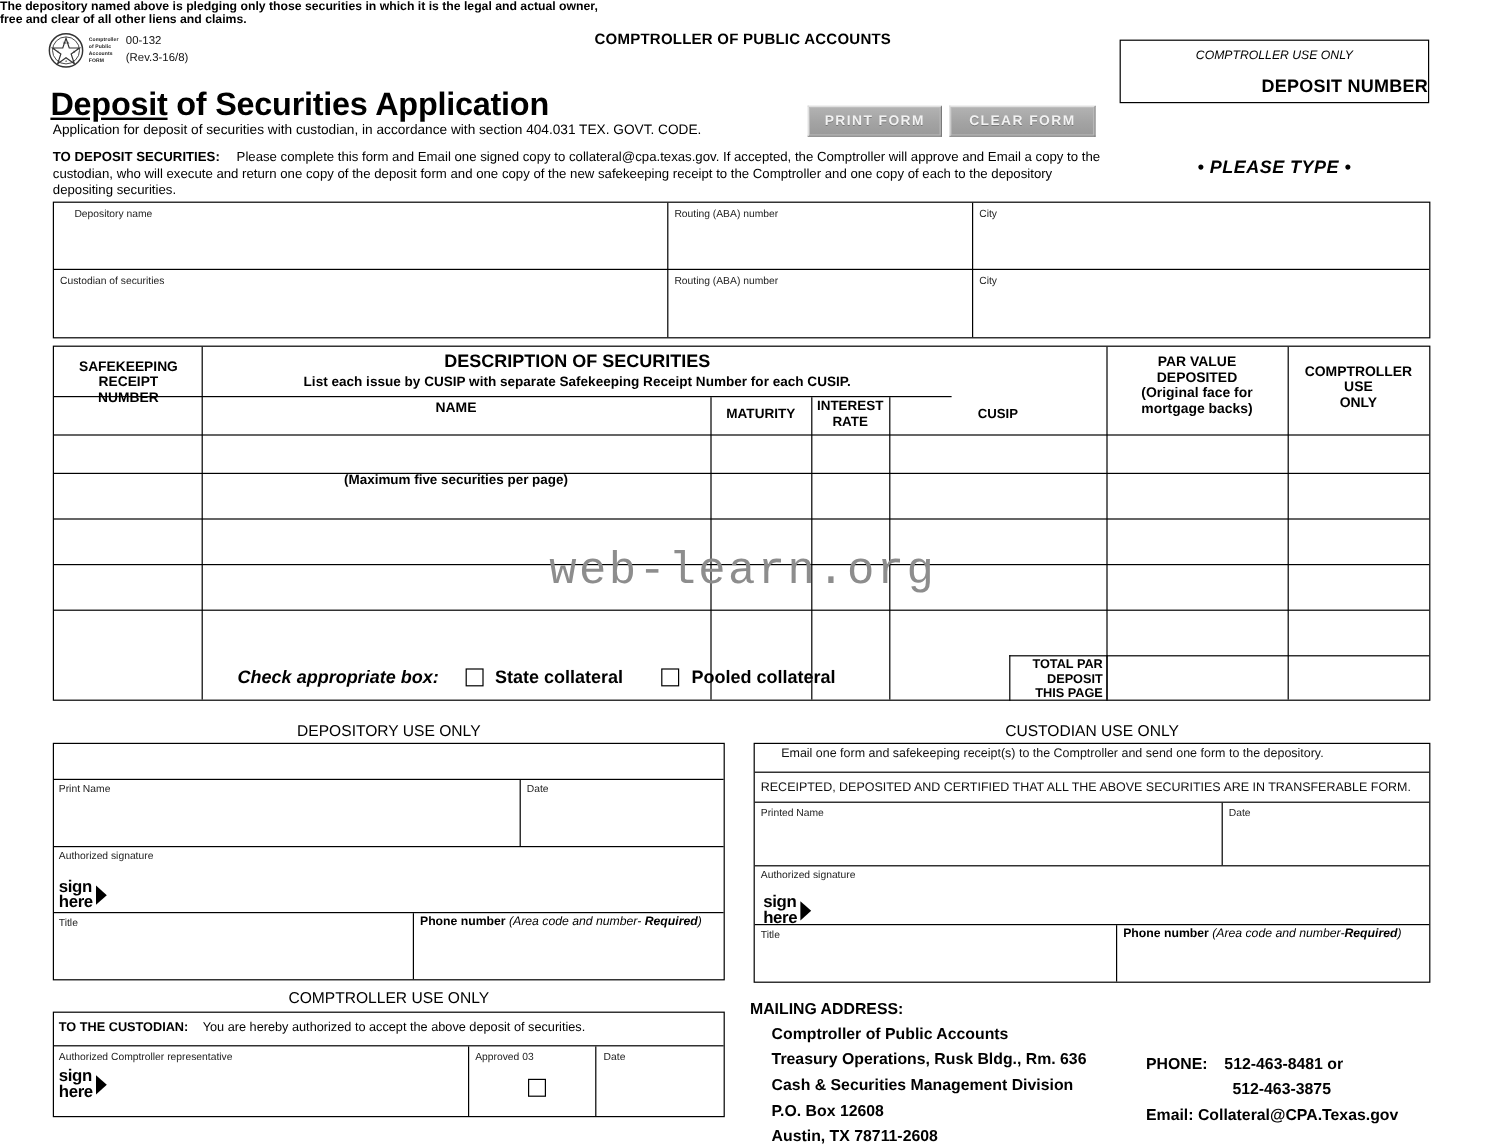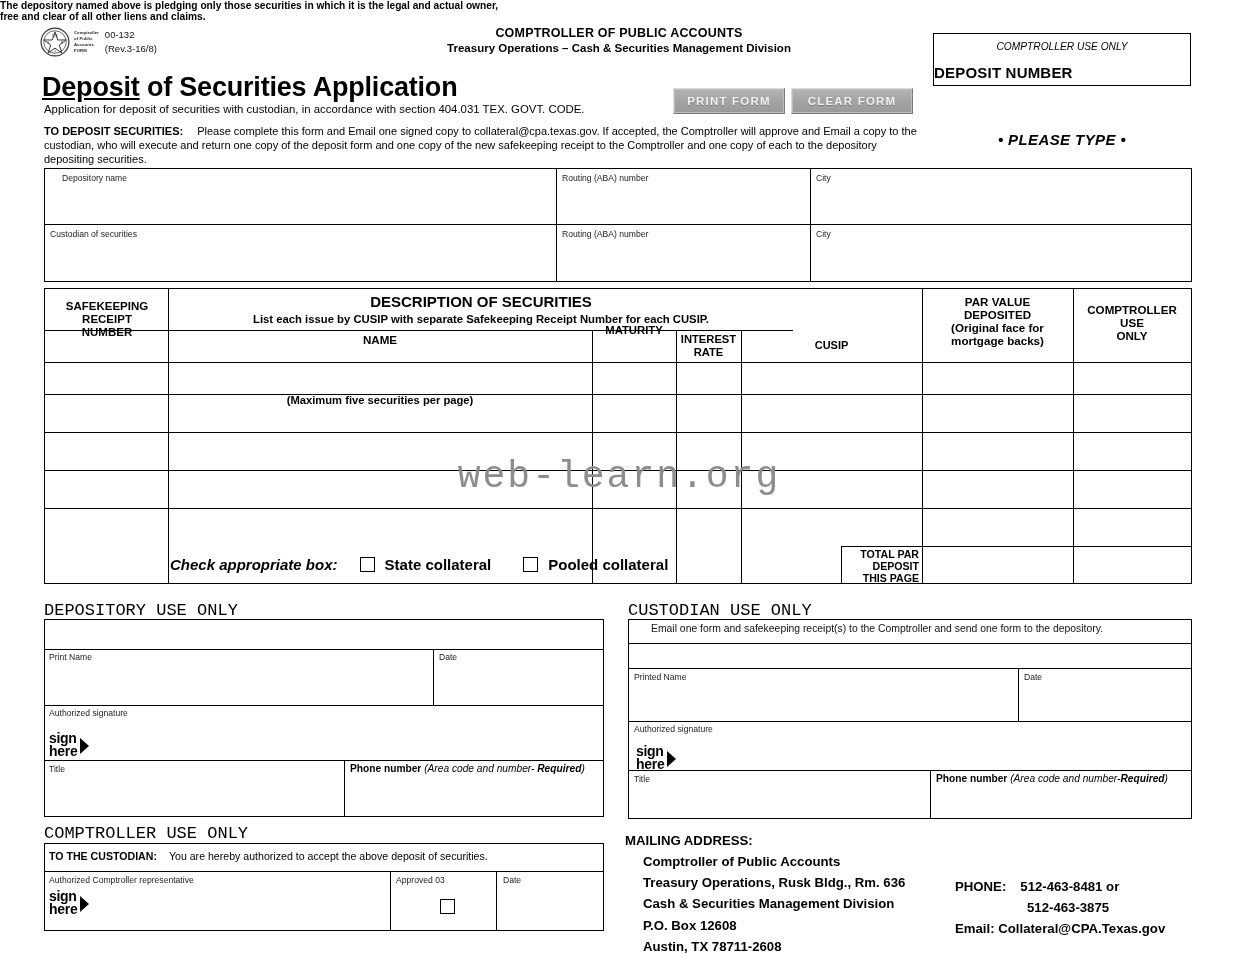--- a/index.html
+++ b/index.html
@@ -142,21 +142,21 @@
     border: 1.6px solid #000;
     box-sizing: border-box;
   }
   #deposit-box .cuo {
     text-align: center;
     font-size: 10.2px;
     font-style: italic;
     margin-top: 7px;
   }
   #deposit-box .dn {
-    text-align: left;
+    text-align: right;
     font-size: 15px;
     font-weight: bold;
     margin-top: 12px;
     letter-spacing: .2px;
   }
   #please-type {
     position: absolute;
     left: 933px;
     top: 131px;
     width: 258px;
@@ -199,20 +199,21 @@
   
   #check-row {
     position: absolute;
     left: 170px;
     top: 556px;
     display: flex;
     align-items: center;
     font-size: 15px;
     font-weight: bold;
     gap: 10px;
+    padding-left: 28px;
   }
   #check-row .cap { font-style: italic; margin-right: 12px; }
   .cbox {
     width: 15px;
     height: 15px;
     border: 1.6px solid #000;
     display: inline-block;
     box-sizing: border-box;
     background: #fff;
     cursor: pointer;
@@ -226,23 +227,22 @@
     width: 76px;
     text-align: right;
     font-size: 10.6px;
     font-weight: bold;
     line-height: 1.12;
   }
 
   
   .seccap {
     position: absolute;
-    font-size: 17px;
-    text-align: left;
-    font-family: Liberation Mono, monospace;
+    font-size: 13px;
+    text-align: center;
   }
 
   
   .signhere {
     position: absolute;
     display: flex;
     align-items: center;
     font-weight: bold;
     font-size: 14px;
     line-height: .95;
@@ -312,21 +312,20 @@
       <div>FORM</div>
     </div>
     <div class="form-no">
       <div>00-132</div>
       <div>(Rev.3-16/8)</div>
     </div>
   </div>
 
   <div class="center-head">
     <div class="l1">COMPTROLLER OF PUBLIC ACCOUNTS</div>
-    <div class="l2">Treasury Operations – Cash &amp; Securities Management Division</div>
   </div>
 
   <div class="title"><span class="u">Deposit</span><span> of Securities Application</span></div>
   <div class="subtitle">Application for deposit of securities with custodian, in accordance with section 404.031 TEX. GOVT. CODE.</div>
 
   <div class="todeposit"><b>TO DEPOSIT SECURITIES:</b><span class="gap"></span><span>Please complete this form and Email one signed copy to collateral@cpa.texas.gov. If accepted, the Comptroller will approve and Email a copy to the custodian, who will execute and return one copy of the deposit form and one copy of the new safekeeping receipt to the Comptroller and one copy of each to the depository depositing securities.</span></div>
 
   <div id="btn-print" class="btn">PRINT FORM</div>
   <div id="btn-clear" class="btn">CLEAR FORM</div>
 
@@ -380,21 +379,21 @@
     <div>RECEIPT</div>
     <div>NUMBER</div>
   </div>
 
   <div class="th" style="left:170px; top:294px; width:622px; font-size:15px;">DESCRIPTION OF SECURITIES</div>
   <div class="th it" style="left:170px; top:313px; width:622px; font-size:11.3px;">List each issue by CUSIP with separate Safekeeping Receipt Number for each CUSIP.</div>
 
   <div class="th" style="left:170px; top:333px; width:420px; font-size:11.6px;">NAME</div>
   <div class="th it" style="left:170px; top:346px; width:420px; font-size:11.2px;margin-top:48px;">(Maximum five securities per page)</div>
 
-  <div class="th" style="left:593px; top:324px; width:82px; font-size:11.3px;">MATURITY</div>
+  <div class="th" style="left:593px; top:339px; width:82px; font-size:11.3px;">MATURITY</div>
 
   <div class="th" style="left:677px; top:333px; width:63px; font-size:11.2px;">
     <div>INTEREST</div>
     <div>RATE</div>
   </div>
 
   <div class="th" style="left:742px; top:339px; width:179px; font-size:11px;">CUSIP</div>
 
   <div class="th" style="left:924px; top:295px; width:147px; font-size:11.6px;">
     <div>PAR VALUE</div>
@@ -500,20 +499,21 @@
   <div style="position:absolute;left:435px;top:663px;width:167px;height:41px;"></div>
   <div style="position:absolute;left:160px;top:720px;width:442px;height:39px;"></div>
   <div style="position:absolute;left:46px;top:775px;width:297px;height:40px;"></div>
   <div style="position:absolute;left:346px;top:778px;width:256px;height:37px;"></div>
 
   <div class="seccap" style="left:628px; top:601px; width:564px;">CUSTODIAN USE ONLY</div>
   <div class="box" style="left:628px; top:619px; width:564px; height:200px;"></div>
 
   <div class="cellnote" style="left:651px; top:623px;">Email one form and safekeeping receipt(s) to the Comptroller and send one form to the depository.</div>
   <div class="hline" style="left:629px; top:643px; width:562px;"></div>
+  <div class="cellnote" style="left:634px; top:651px;">RECEIPTED, DEPOSITED AND CERTIFIED THAT ALL THE ABOVE SECURITIES ARE IN TRANSFERABLE FORM.</div>
   <div class="hline" style="left:629px; top:668px; width:562px;"></div>
   <div class="hline" style="left:629px; top:721px; width:562px;"></div>
   <div class="hline" style="left:629px; top:770px; width:562px;"></div>
   <div class="vline" style="left:1018px; top:669px; height:52px;"></div>
   <div class="vline" style="left:930px; top:771px; height:47px;"></div>
 
   <div class="fieldlbl" style="left:634px; top:672px;">Printed Name</div>
   <div class="fieldlbl" style="left:1024px; top:672px;">Date</div>
   <div class="fieldlbl" style="left:634px; top:724px;">Authorized signature</div>
   <div class="fieldlbl" style="left:634px; top:774px;">Title</div>

